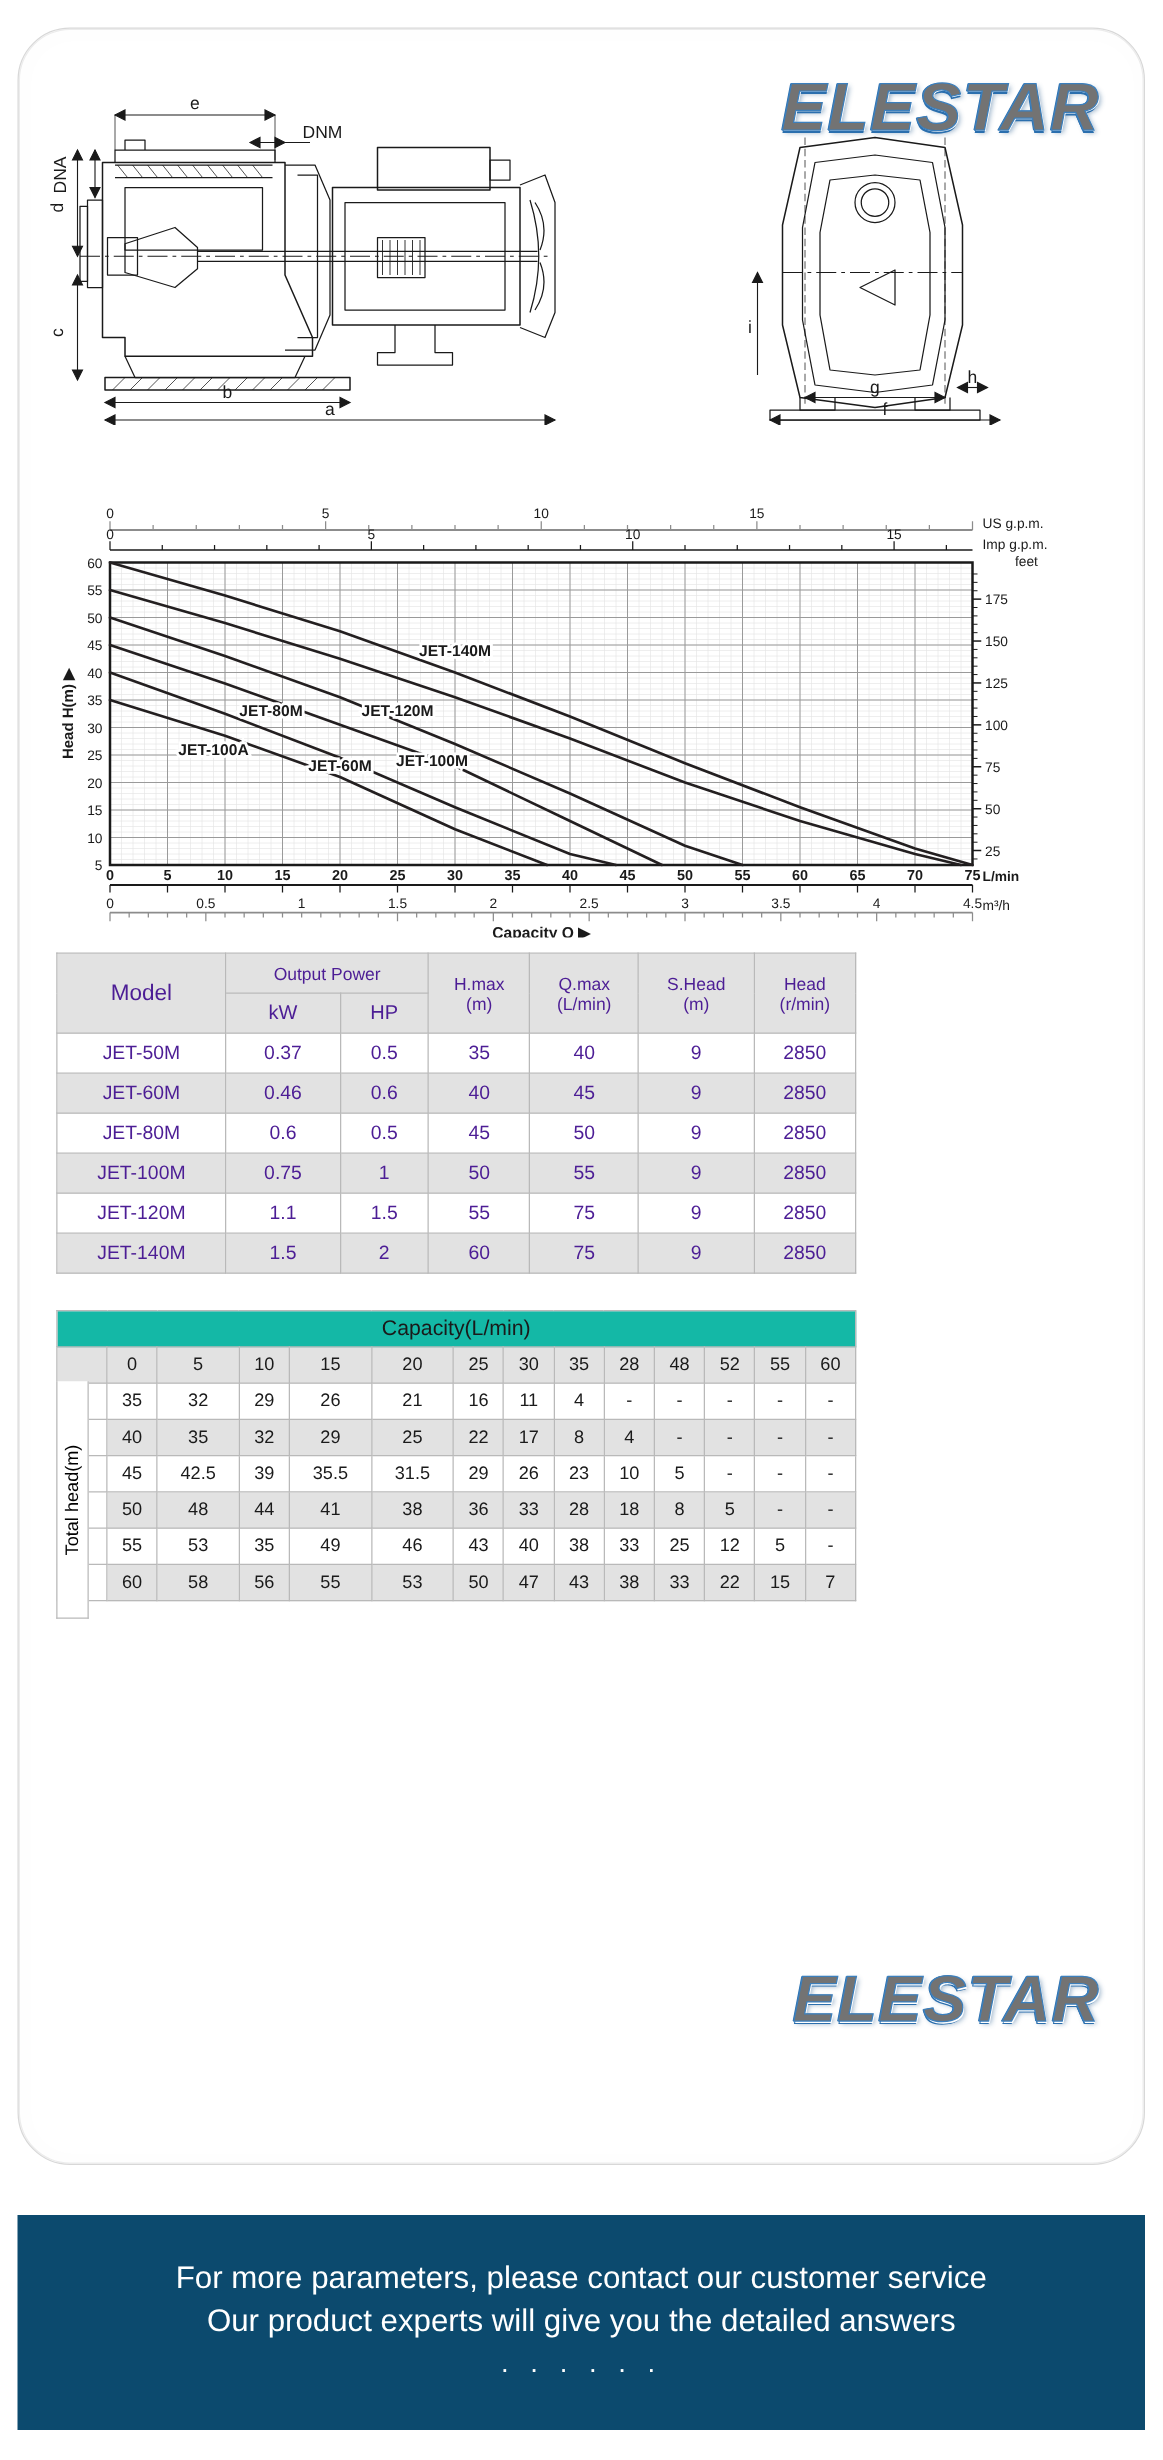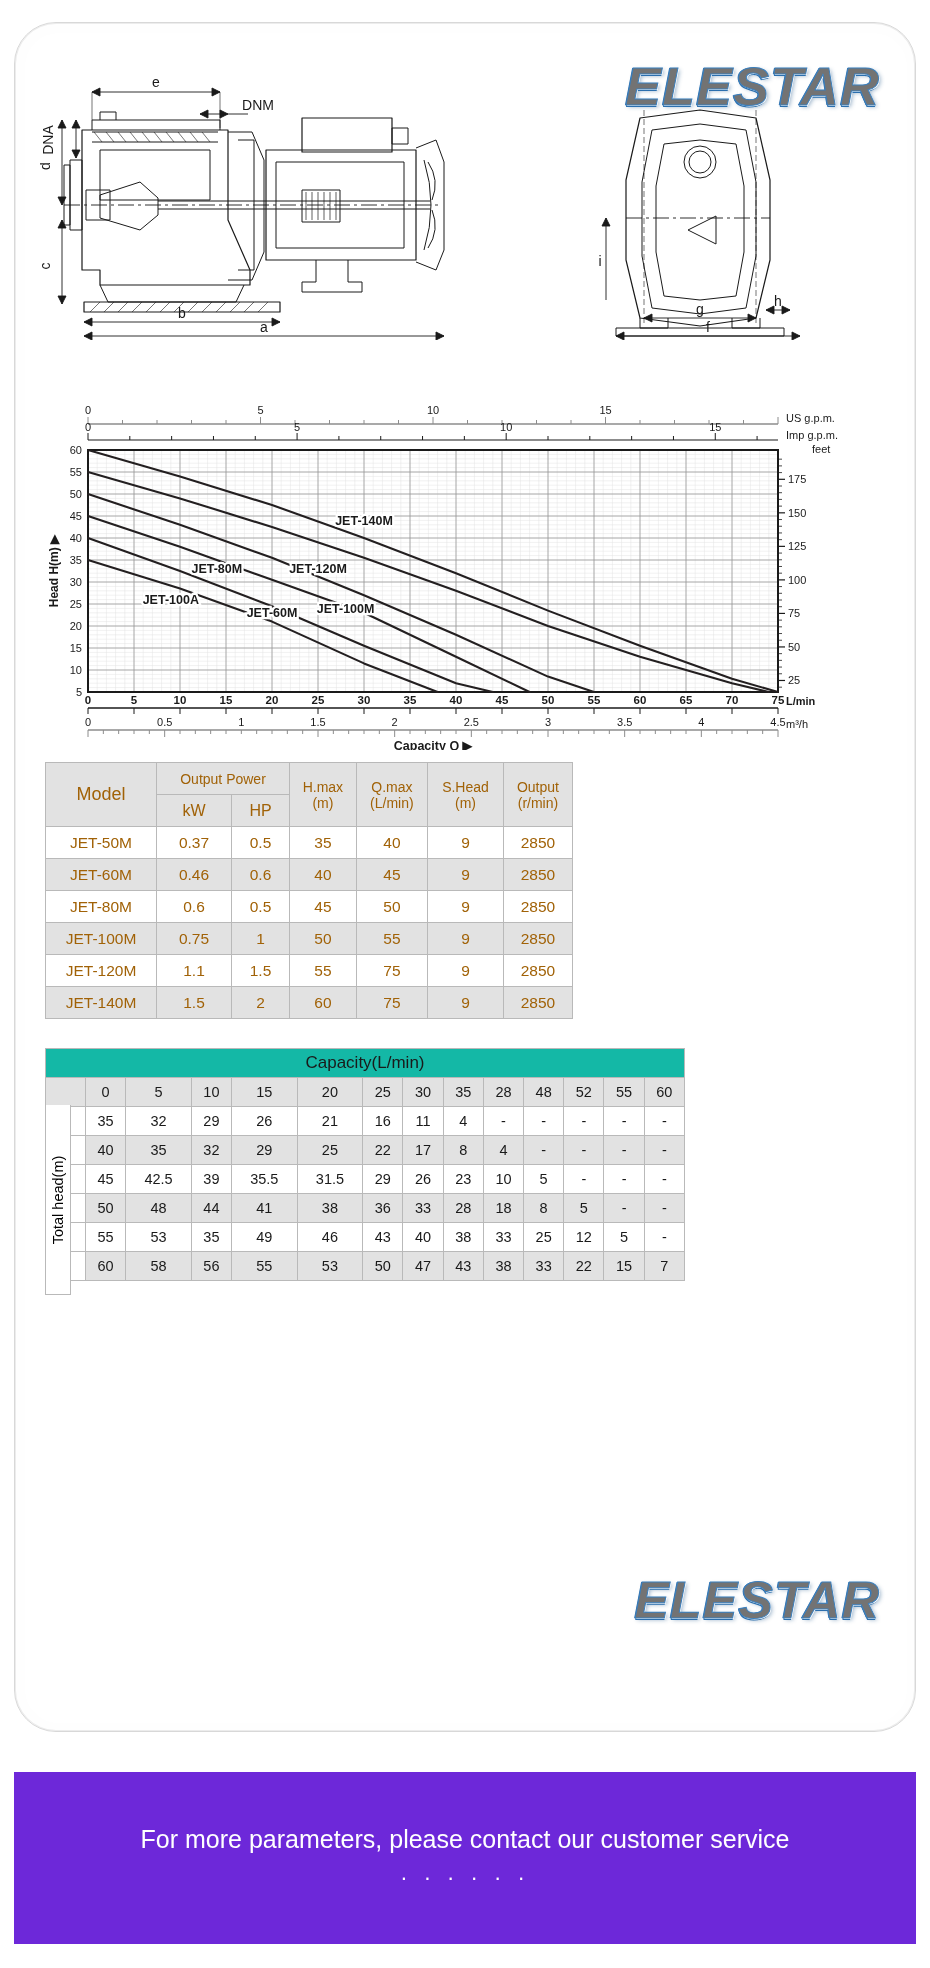--- a/index.html
+++ b/index.html
@@ -49,24 +49,24 @@
   .drawing { position: absolute; left: 40px; top: 70px; width: 840px; height: 270px; }
   .drawing svg { display:block; }
 
   
   .chart-wrap { position:absolute; left: 40px; top: 400px; width: 850px; height: 350px; }
   .chart-wrap svg { display:block; }
 
   
   .spec-table {
     position: absolute; left: 45px; top: 762px;
-    width: 528px;
+    width: 640px;
     border-collapse: collapse;
     font-size: 15.5px;
-    color:#a16207;
+    color:#4c1d95;
   }
   .spec-table th, .spec-table td {
     border: 1px solid #b9b9b9;
     text-align: center;
     vertical-align: middle;
     padding: 4px 2px;
     height: 32px;
   }
   .spec-table thead th { background: #e2e2e2; font-weight: 400; font-size: 14px; }
   .spec-table .hdr-model { font-size: 18px; }
@@ -103,21 +103,21 @@
   }
   .vert-label span {
     transform: rotate(-90deg);
     white-space: nowrap;
   }
 
   
   .footer {
     position:absolute; left: 14px; top: 1772px;
     width: 902px; height: 172px;
-    background: #6d28d9;
+    background: #0c4a6e;
     display:flex; flex-direction:column;
     align-items:center; justify-content:center;
     gap: 2px;
   }
   .footer div { color:#fff; font-size: 25px; text-align:center; line-height:1.3; }
   .footer .dots { font-size: 22px; letter-spacing: 5px; margin-top:6px; }
 </style>
 </head>
 <body>
 
@@ -657,21 +657,21 @@
         </th>
         <th rowspan="2">
           <span>Q.max</span><br>
           <span>(L/min)</span>
         </th>
         <th rowspan="2">
           <span>S.Head</span><br>
           <span>(m)</span>
         </th>
         <th rowspan="2">
-          <span>Output</span><br>
+          <span>Head</span><br>
           <span>(r/min)</span>
         </th>
       </tr>
       <tr>
         <th class="unit-sub">kW</th>
         <th class="unit-sub">HP</th>
       </tr>
     </thead>
     <tbody id="spec-body">
         <tr>
@@ -853,16 +853,17 @@
       </tbody>
   </table>
   <div class="vert-label">
     <span>Total head(m)</span>
   </div>
 
   <div class="brand brand-bot">ELESTAR</div>
 
   <div class="footer">
     <div>For more parameters, please contact our customer service</div>
+    <div>Our product experts will give you the detailed answers</div>
     <div class="dots">· · · · · ·</div>
   </div>
 
 </div>
 
 </body></html>

